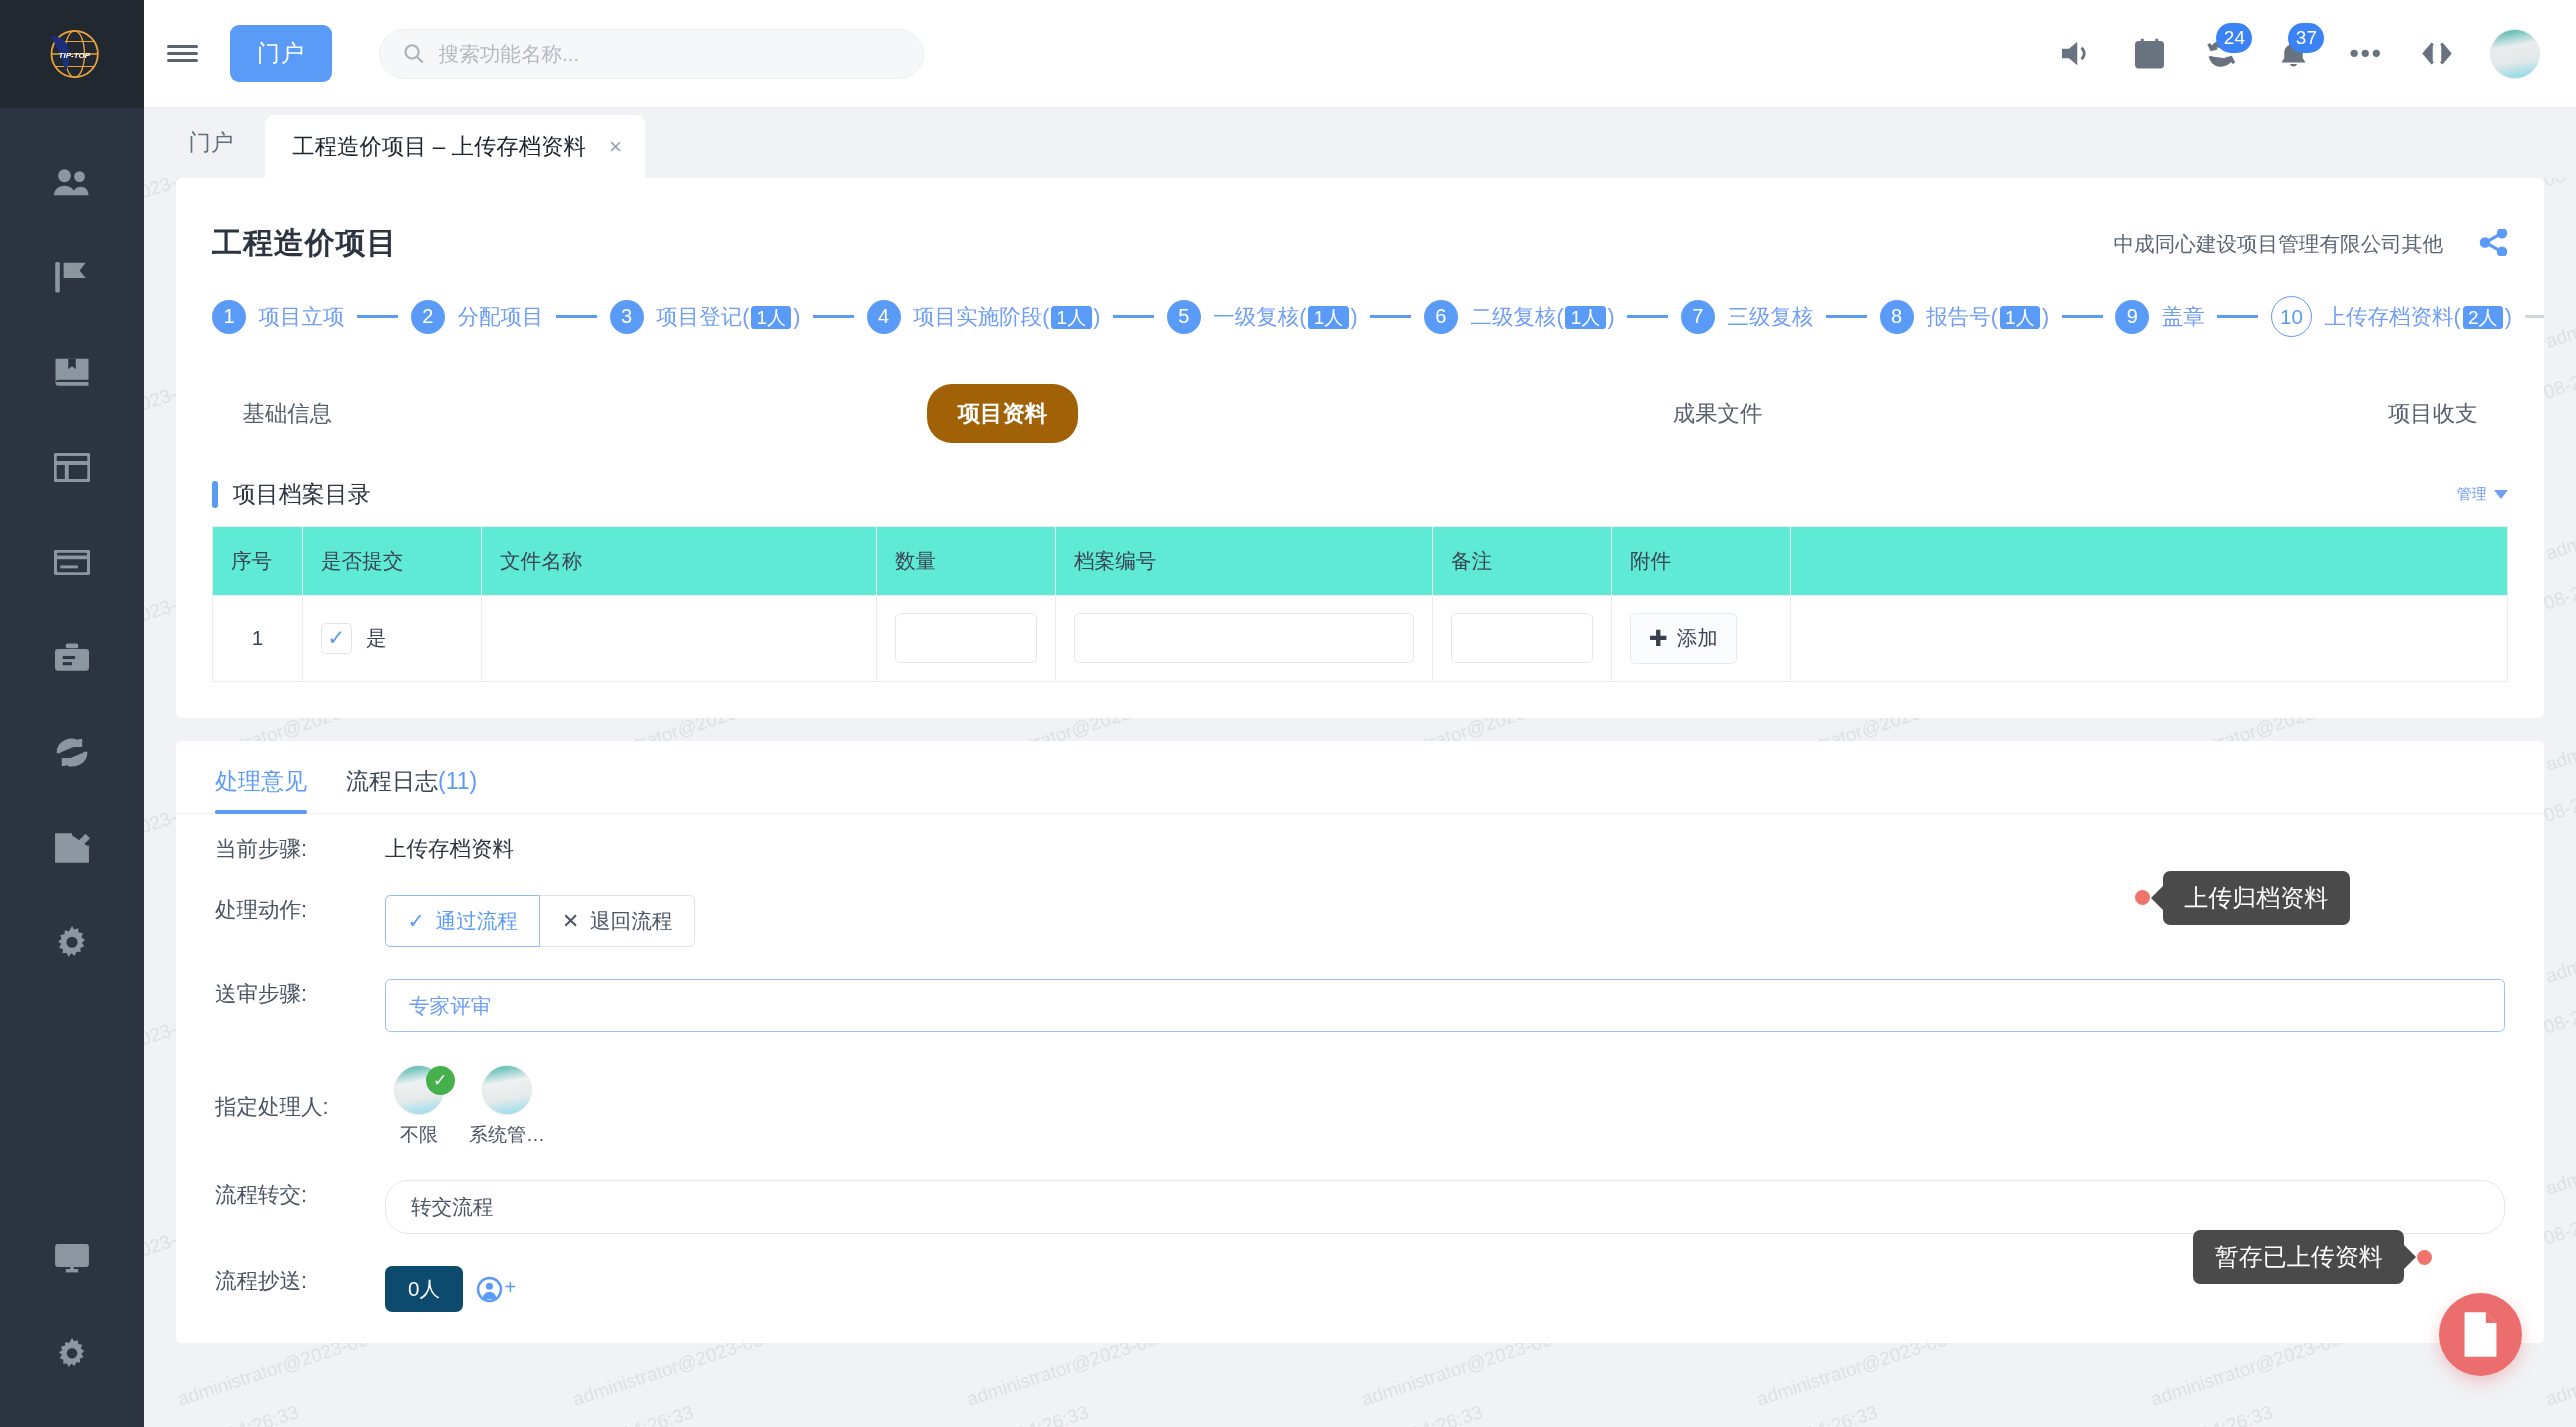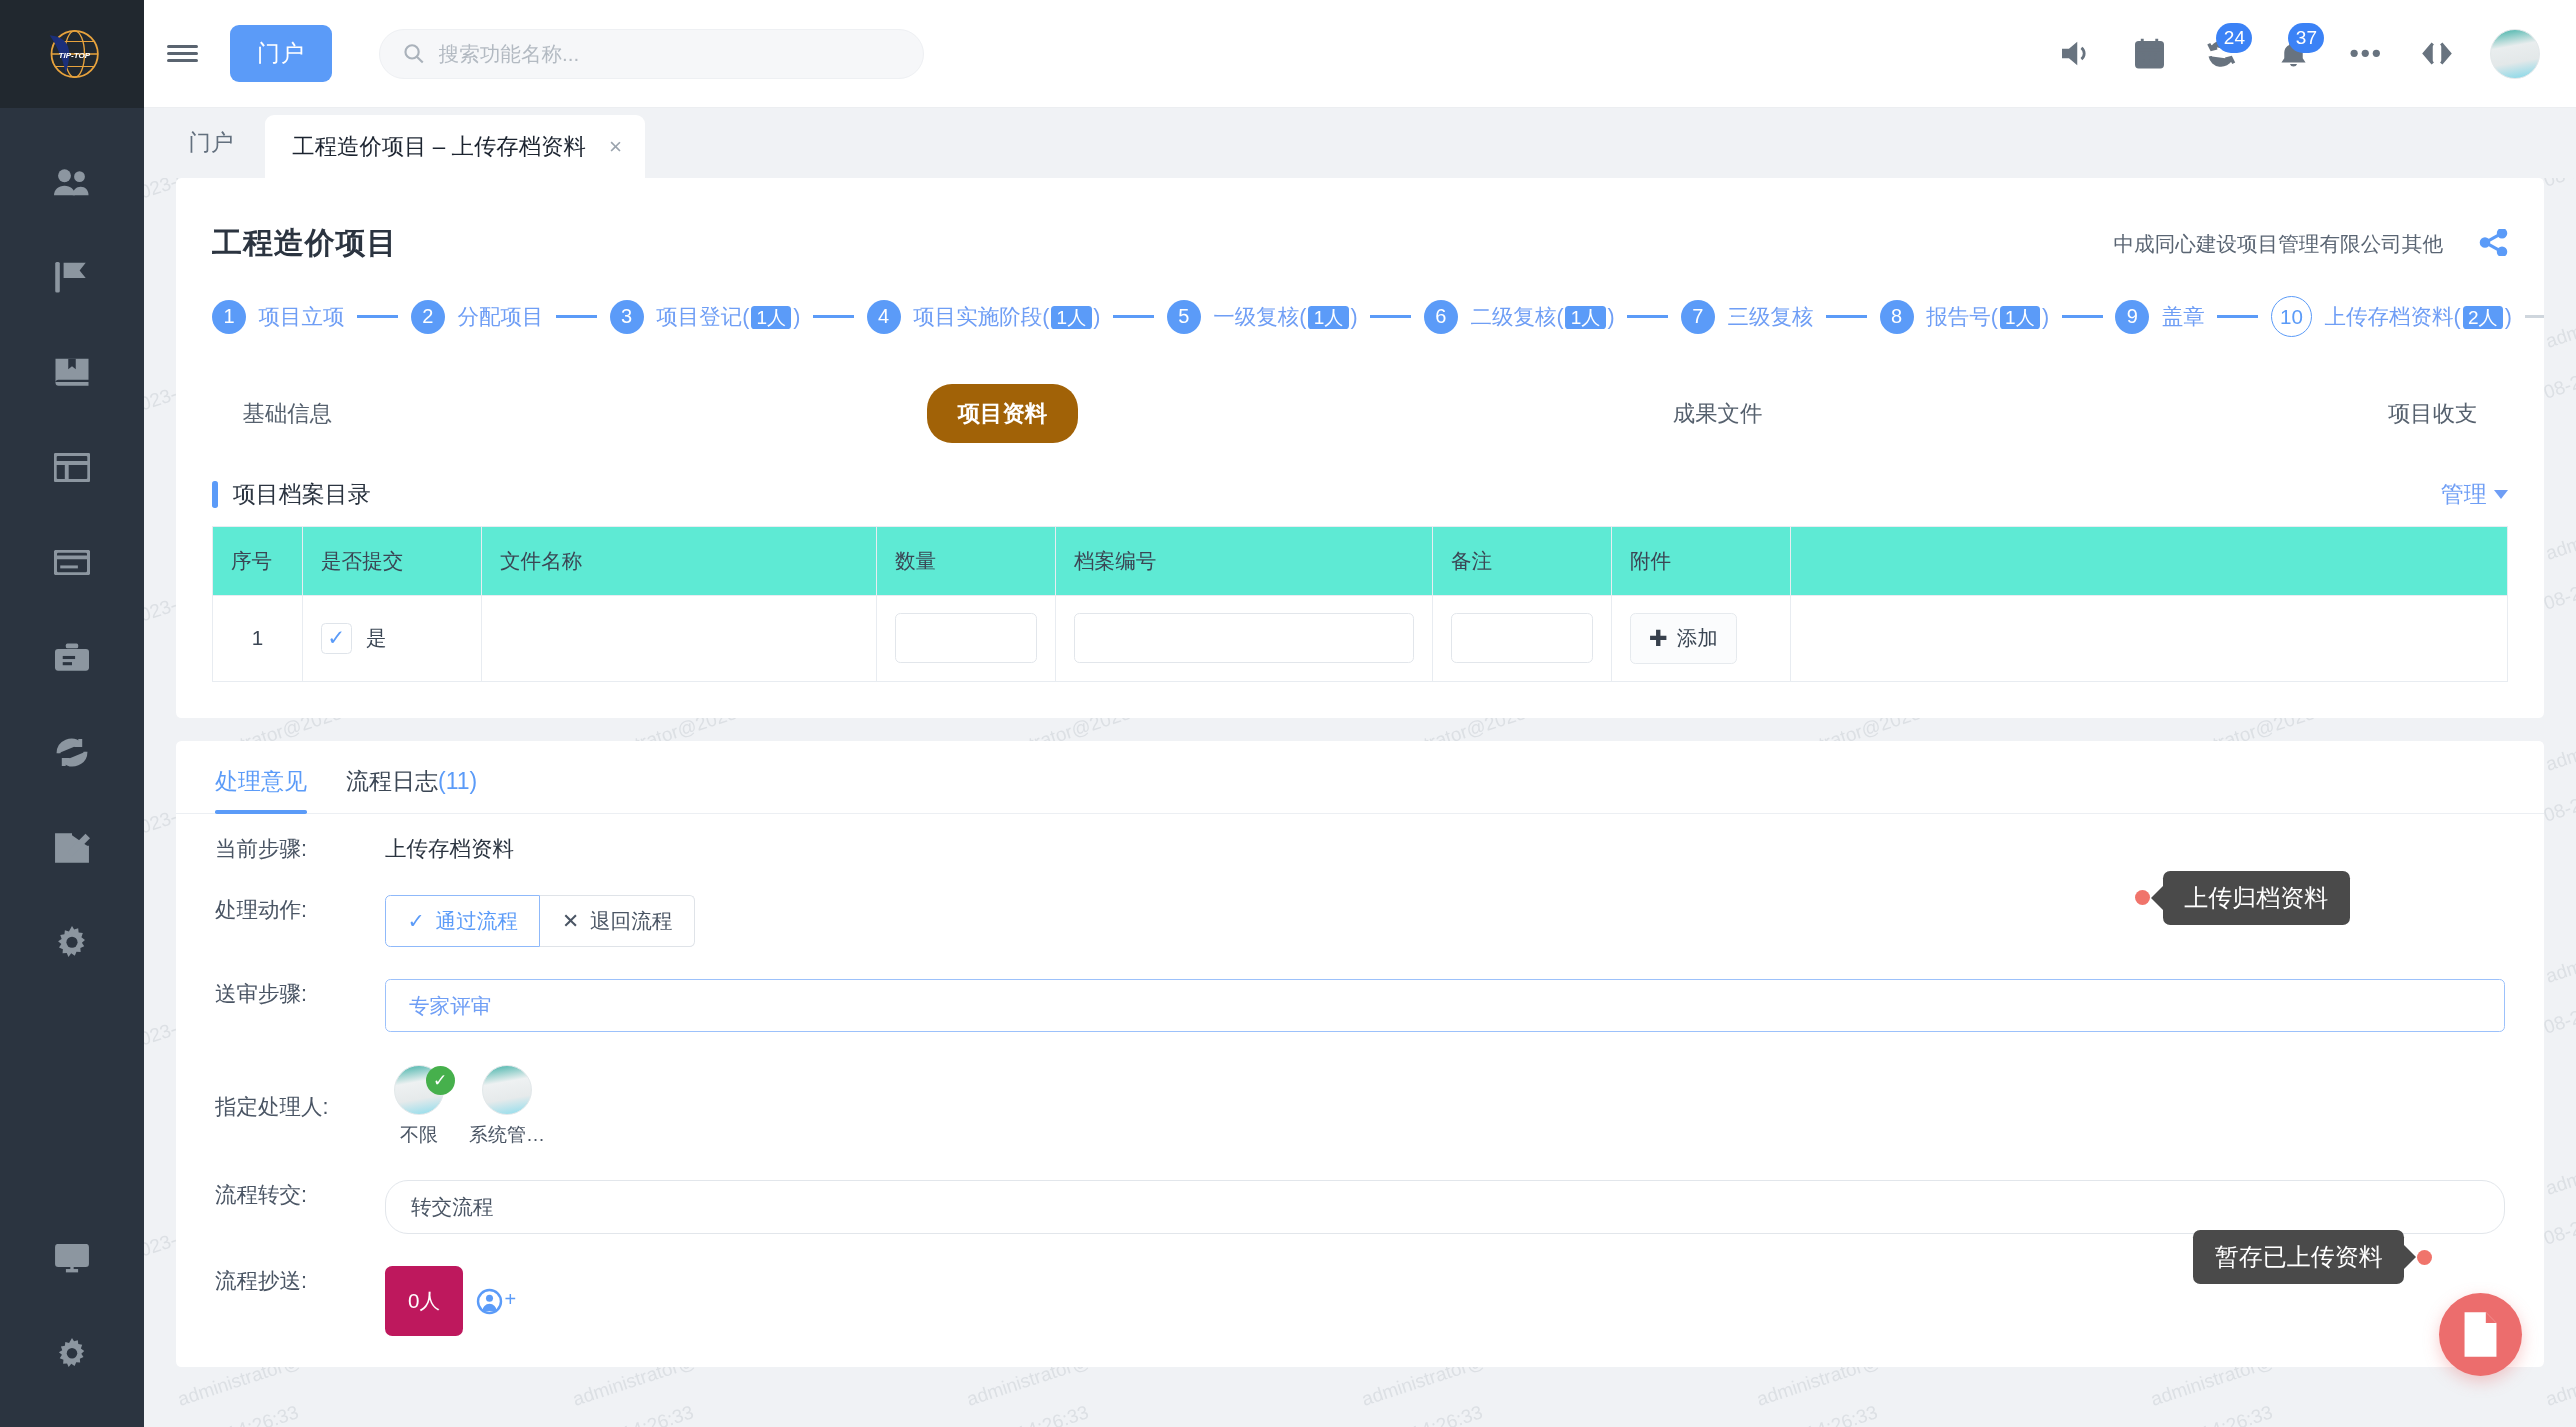--- a/index.html
+++ b/index.html
@@ -173,21 +173,21 @@
   .itab.on { background: #a16207; color: #fff; font-weight: bold; }
 
   
   .sect-head {
     display: flex; align-items: center;
     padding: 12.6px 36px 16px 36px;
   }
   .sect-bar { width: 6.3px; height: 27px; background: #5b9bf8; border-radius: 2.7px; margin-right: 14.4px; }
   .sect-title { font-size: 23px; color: #2b3440; }
   .manage-link {
-    margin-left: auto; font-size: 23px; color: #6f9ef5; cursor: pointer;
+    margin-left: auto; font-size: 15px; color: #6f9ef5; cursor: pointer;
     display: flex; align-items: center; gap: 7.2px;
   }
   .caret { border-left: 7.2px solid transparent; border-right: 7.2px solid transparent; border-top: 9px solid #6f9ef5; }
 
   
   .tbl-wrap { padding: 0 36px 36px 36px; }
   table.dt { border-collapse: collapse; width: 100%; table-layout: fixed; }
   table.dt th {
     background: #5eead4; color: #3b4654; font-size: 20.6px; font-weight: normal;
     text-align: left; padding: 20px 18px; border: 0.9px solid #e8ecf1;
@@ -281,22 +281,22 @@
   }
   .pname { font-size: 19px; color: #4a5564; margin-top: 7.2px; white-space: nowrap; }
 
   .ta {
     width: 718px; height: 70px; border: 0.9px solid #e2e6eb; border-radius: 5.4px;
     outline: none; resize: none; padding: 10.8px 14.4px; font-size: 20px;
     font-family: "Liberation Sans", sans-serif; color: #3b4654; background: #fff;
   }
   .cc-row { display: flex; align-items: center; gap: 12.6px; }
   .cc-pill {
-    background: #be185d; color: #fff; border-radius: 7.2px;
-    padding: 21px 23px; font-size: 20.6px; cursor: pointer;
+    background: #0c4a6e; color: #fff; border-radius: 7.2px;
+    padding: 9px 23px; font-size: 20.6px; cursor: pointer;
   }
   .cc-add { position: relative; cursor: pointer; display: flex; align-items: flex-start; }
   .cc-add .plus { color: #5b9bf8; font-size: 20px; margin-left: 1.8px; }
 
   
   .fab {
     position: absolute; right: 54px; bottom: 52px;
     width: 83px; height: 83px; border-radius: 50%;
     background: #ec6d6d; display: flex; align-items: center; justify-content: center;
     cursor: pointer; z-index: 45; box-shadow: 0 5.4px 16px rgba(236,109,109,0.35);

